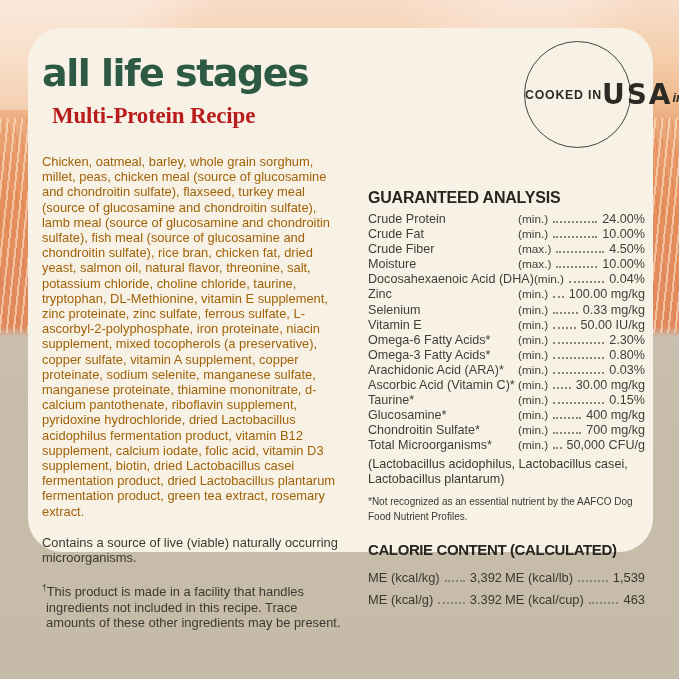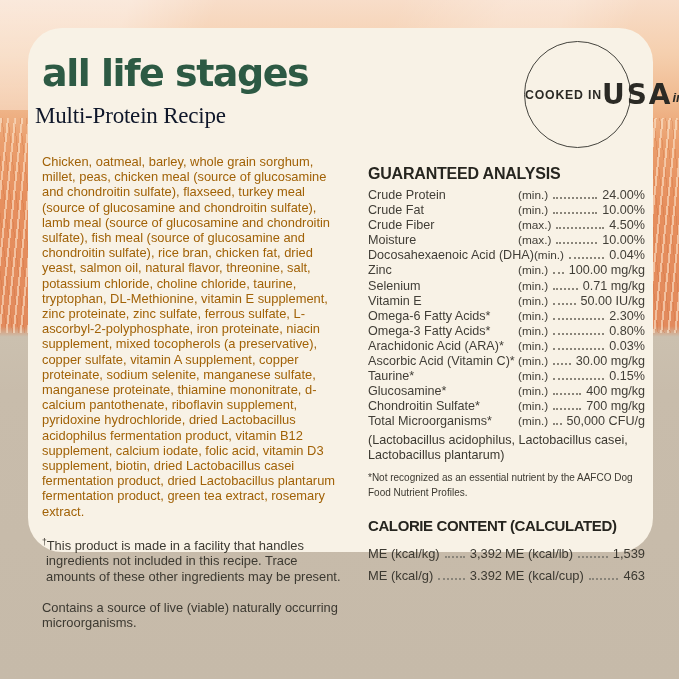--- a/index.html
+++ b/index.html
@@ -22,23 +22,23 @@
     background:linear-gradient(115deg, rgba(255,255,255,.35) 0 18%, rgba(255,255,255,0) 30% 55%, rgba(255,255,255,.25) 70% 78%, rgba(255,255,255,0) 88%);
   }
 
   
   .card { position:absolute; left:28px; top:28px; width:625px; height:524px;
     background:#f8f2e6; border-radius:34px; }
 
   .title { position:absolute; left:14px; top:26px;
     font-family:"DejaVu Sans", sans-serif; font-weight:bold;
     font-size:38px; letter-spacing:-1.5px; color:#2d5a44; line-height:1; }
-  .subtitle { position:absolute; left:7px; top:76px;
-    font-family:"Liberation Serif", serif; font-weight:normal;
-    font-size:23px; letter-spacing:-.2px; color:#0f172a; line-height:1; }
+  .subtitle { position:absolute; left:24px; top:76px;
+    font-family:"Liberation Serif", serif; font-weight:bold;
+    font-size:23px; letter-spacing:-.2px; color:#b91c1c; line-height:1; }
 
   
   .badge { position:absolute; left:496px; top:13px; width:107px; height:107px;
     border:1.6px solid #44433d; border-radius:50%;
     display:flex; flex-direction:row; align-items:center; color:#2b2a25; }
   .badge svg { margin-top:11px; display:block; }
   .badge .b1 { font-size:12.3px; font-weight:bold; letter-spacing:.8px; margin-top:1px; white-space:nowrap; }
   .badge .b2 { font-size:28px; font-weight:bold; letter-spacing:2px; line-height:1; margin-top:0; font-family:"DejaVu Sans", sans-serif; }
   .badge .b3 { font-size:13px; font-weight:bold; margin-top:6px; white-space:nowrap;font-style:italic; }
 
@@ -47,21 +47,21 @@
   .ing-heading { font-size:14.3px; font-weight:bold; color:#2a2922; letter-spacing:.1px; }
   .ing-heading sup { font-size:9px; }
   .ing-body { margin-top:7px; font-size:12.9px; line-height:15.2px; color:#a16207; }
   .note { margin-top:16px; font-size:12.9px; line-height:15.2px; color:#3c3931; }
   .note .hang { text-indent:-4px; padding-left:4px; display:block; }
   .note sup { font-size:8.5px; }
 
   
   .right-col { position:absolute; left:340px; top:136px; width:277px; }
   .ga-heading { font-size:16px; font-weight:bold; color:#26251f; letter-spacing:-.2px;
-    white-space:nowrap; line-height:20px; margin-bottom:4px; }
+    white-space:nowrap; line-height:20px; margin-bottom:4px;margin-top:24px; }
   .ga-row { display:flex; align-items:baseline; line-height:15.1px; font-size:12.6px; color:#413e37; }
   .ga-label { min-width:150px; white-space:nowrap; }
   .ga-qual { font-size:11.8px; white-space:nowrap; }
   .ga-dots { flex:1; border-bottom:2px dotted #8a857a; margin:0 5px 3px 5px; min-width:8px; }
   .ga-value { white-space:nowrap; text-align:right; }
   .ga-sublist { margin-top:3px; font-size:12.6px; line-height:15.2px; color:#3c3931; }
   .aafco { margin-top:7px; font-size:10px; line-height:15.2px; color:#3c3931; }
   .cal-heading { margin-top:17px; font-size:15px; font-weight:bold; color:#26251f;
     letter-spacing:-.4px; white-space:nowrap; }
   .cal-grid { margin-top:9px; display:grid; grid-template-columns:134px 140px; column-gap:3px; }
@@ -86,24 +86,24 @@
     <svg width="56" height="34" viewBox="0 0 64 40">
       <path d="M5,13 L15,11.5 L27,10.5 L38,9.5 L38,5.5 L41,8 L45,5.5 L46,9.5 L50,8.5 L53,11.5 L51,13.5 L56,15.5 L53,18.5 L58,24 L54,25.5 L55.5,30 L52,27.5 L50,31 L48,26.5 L43,27.5 L38,25 L35,26.5 L33,32 L30,35 L28,29.5 L25,27.5 L18,25.5 L12,21.5 L8,17 Z" fill="none" stroke="#3c3b35" stroke-width="1.4" stroke-linejoin="round"></path>
     </svg>
     <div class="b1">COOKED IN</div>
     <div class="b2">USA</div>
     <div class="b3">in our own facility</div>
   </div>
 
   <div class="left-col">
     <div class="ing-body">Chicken, oatmeal, barley, whole grain sorghum, millet, peas, chicken meal (source of glucosamine and chondroitin sulfate), flaxseed, turkey meal (source of glucosamine and chondroitin sulfate), lamb meal (source of glucosamine and chondroitin sulfate), fish meal (source of glucosamine and chondroitin sulfate), rice bran, chicken fat, dried yeast, salmon oil, natural flavor, threonine, salt, potassium chloride, choline chloride, taurine, tryptophan, DL-Methionine, vitamin E supplement, zinc proteinate, zinc sulfate, ferrous sulfate, L-ascorbyl-2-polyphosphate, iron proteinate, niacin supplement, mixed tocopherols (a preservative), copper sulfate, vitamin A supplement, copper proteinate, sodium selenite, manganese sulfate, manganese proteinate, thiamine mononitrate, d-calcium pantothenate, riboflavin supplement, pyridoxine hydrochloride, dried Lactobacillus acidophilus fermentation product, vitamin B12 supplement, calcium iodate, folic acid, vitamin D3 supplement, biotin, dried Lactobacillus casei fermentation product, dried Lactobacillus plantarum fermentation product, green tea extract, rosemary extract.</div>
+    <div class="note">Contains a source of live (viable) naturally occurring microorganisms.</div>
     <div class="note">
       <span class="hang"><sup>†</sup><span>This product is made in a facility that handles ingredients not included in this recipe. Trace amounts of these other ingredients may be present.</span></span>
     </div>
-    <div class="note">Contains a source of live (viable) naturally occurring microorganisms.</div>
   </div>
 
   <div class="right-col">
     <div class="ga-heading">GUARANTEED ANALYSIS</div>
 
     <div class="ga-row">
         <span class="ga-label">Crude Protein</span>
         <span class="ga-qual">(min.)</span>
         <span class="ga-dots"></span>
         <span class="ga-value">24.00%</span>
@@ -135,21 +135,21 @@
     <div class="ga-row">
         <span class="ga-label">Zinc</span>
         <span class="ga-qual">(min.)</span>
         <span class="ga-dots"></span>
         <span class="ga-value">100.00 mg/kg</span>
       </div>
     <div class="ga-row">
         <span class="ga-label">Selenium</span>
         <span class="ga-qual">(min.)</span>
         <span class="ga-dots"></span>
-        <span class="ga-value">0.71 mg/kg</span>
+        <span class="ga-value">0.33 mg/kg</span>
       </div>
     <div class="ga-row">
         <span class="ga-label">Vitamin E</span>
         <span class="ga-qual">(min.)</span>
         <span class="ga-dots"></span>
         <span class="ga-value">50.00 IU/kg</span>
       </div>
     <div class="ga-row">
         <span class="ga-label">Omega-6 Fatty Acids*</span>
         <span class="ga-qual">(min.)</span>

